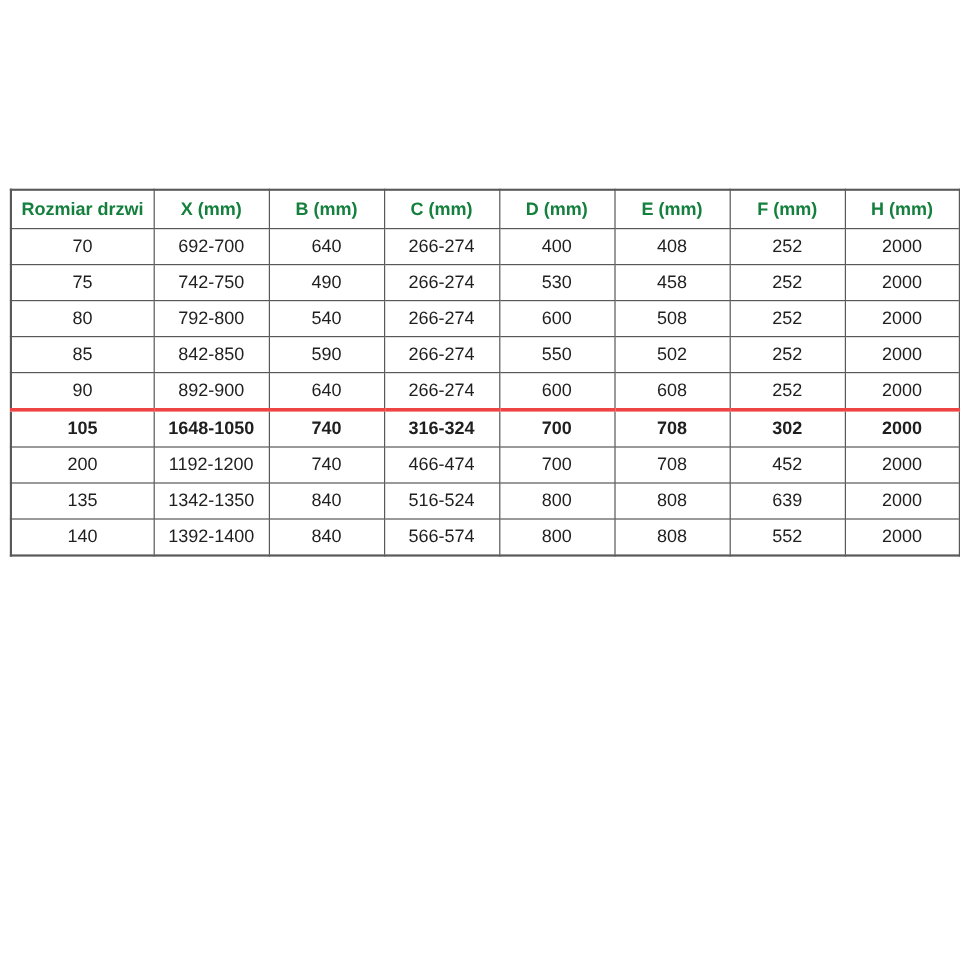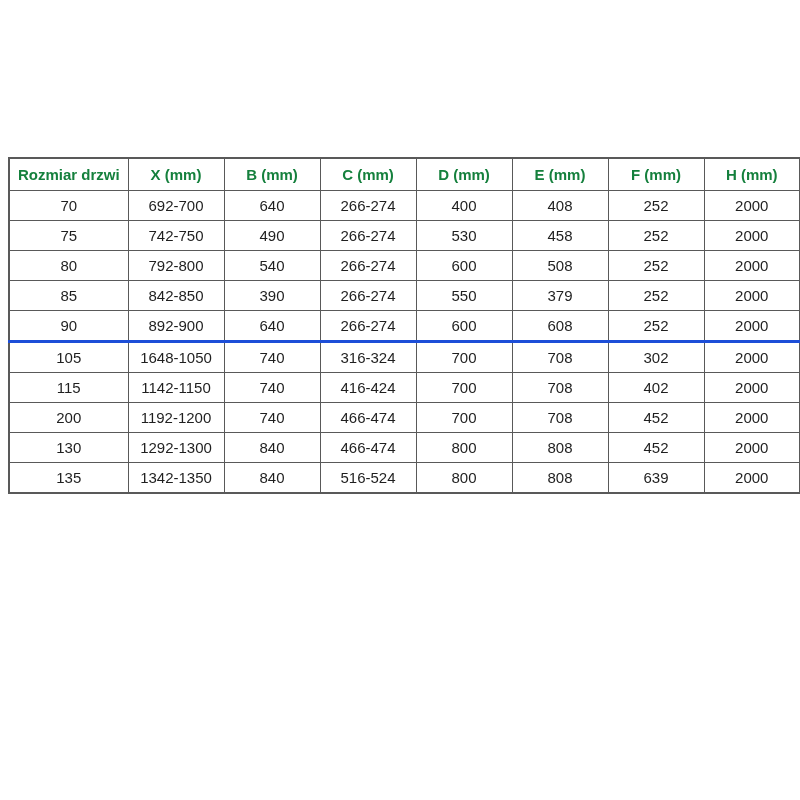--- a/index.html
+++ b/index.html
@@ -42,21 +42,22 @@
     font-weight: bold;
     color: #15803d;
   }
   table.size-table td {
     height: 29px;
     font-size: 15px;
     font-weight: normal;
   }
   
   tr.section-start td {
-    border-top: 3px solid #1d4ed8;
+    border-top: 3px solid #ef4444;
+    font-weight: bold;
   }
   col.c-first { width: 119px; }
   col.c-dim   { width: 96px; }
 </style>
 </head>
 <body>
 
 <div class="table-wrap">
   <table class="size-table">
     <colgroup>
@@ -108,24 +109,24 @@
           <td>540</td>
           <td>266-274</td>
           <td>600</td>
           <td>508</td>
           <td>252</td>
           <td>2000</td>
         </tr>
         <tr>
           <td>85</td>
           <td>842-850</td>
-          <td>390</td>
+          <td>590</td>
           <td>266-274</td>
           <td>550</td>
-          <td>379</td>
+          <td>502</td>
           <td>252</td>
           <td>2000</td>
         </tr>
         <tr>
           <td>90</td>
           <td>892-900</td>
           <td>640</td>
           <td>266-274</td>
           <td>600</td>
           <td>608</td>
@@ -136,54 +137,44 @@
           <td>105</td>
           <td>1648-1050</td>
           <td>740</td>
           <td>316-324</td>
           <td>700</td>
           <td>708</td>
           <td>302</td>
           <td>2000</td>
         </tr>
         <tr>
-          <td>115</td>
-          <td>1142-1150</td>
-          <td>740</td>
-          <td>416-424</td>
-          <td>700</td>
-          <td>708</td>
-          <td>402</td>
-          <td>2000</td>
-        </tr>
-        <tr>
           <td>200</td>
           <td>1192-1200</td>
           <td>740</td>
           <td>466-474</td>
           <td>700</td>
           <td>708</td>
-          <td>452</td>
-          <td>2000</td>
-        </tr>
-        <tr>
-          <td>130</td>
-          <td>1292-1300</td>
-          <td>840</td>
-          <td>466-474</td>
-          <td>800</td>
-          <td>808</td>
           <td>452</td>
           <td>2000</td>
         </tr>
         <tr>
           <td>135</td>
           <td>1342-1350</td>
           <td>840</td>
           <td>516-524</td>
           <td>800</td>
           <td>808</td>
           <td>639</td>
           <td>2000</td>
         </tr>
+        <tr>
+          <td>140</td>
+          <td>1392-1400</td>
+          <td>840</td>
+          <td>566-574</td>
+          <td>800</td>
+          <td>808</td>
+          <td>552</td>
+          <td>2000</td>
+        </tr>
       </tbody>
   </table>
 </div>
 
 </body></html>

